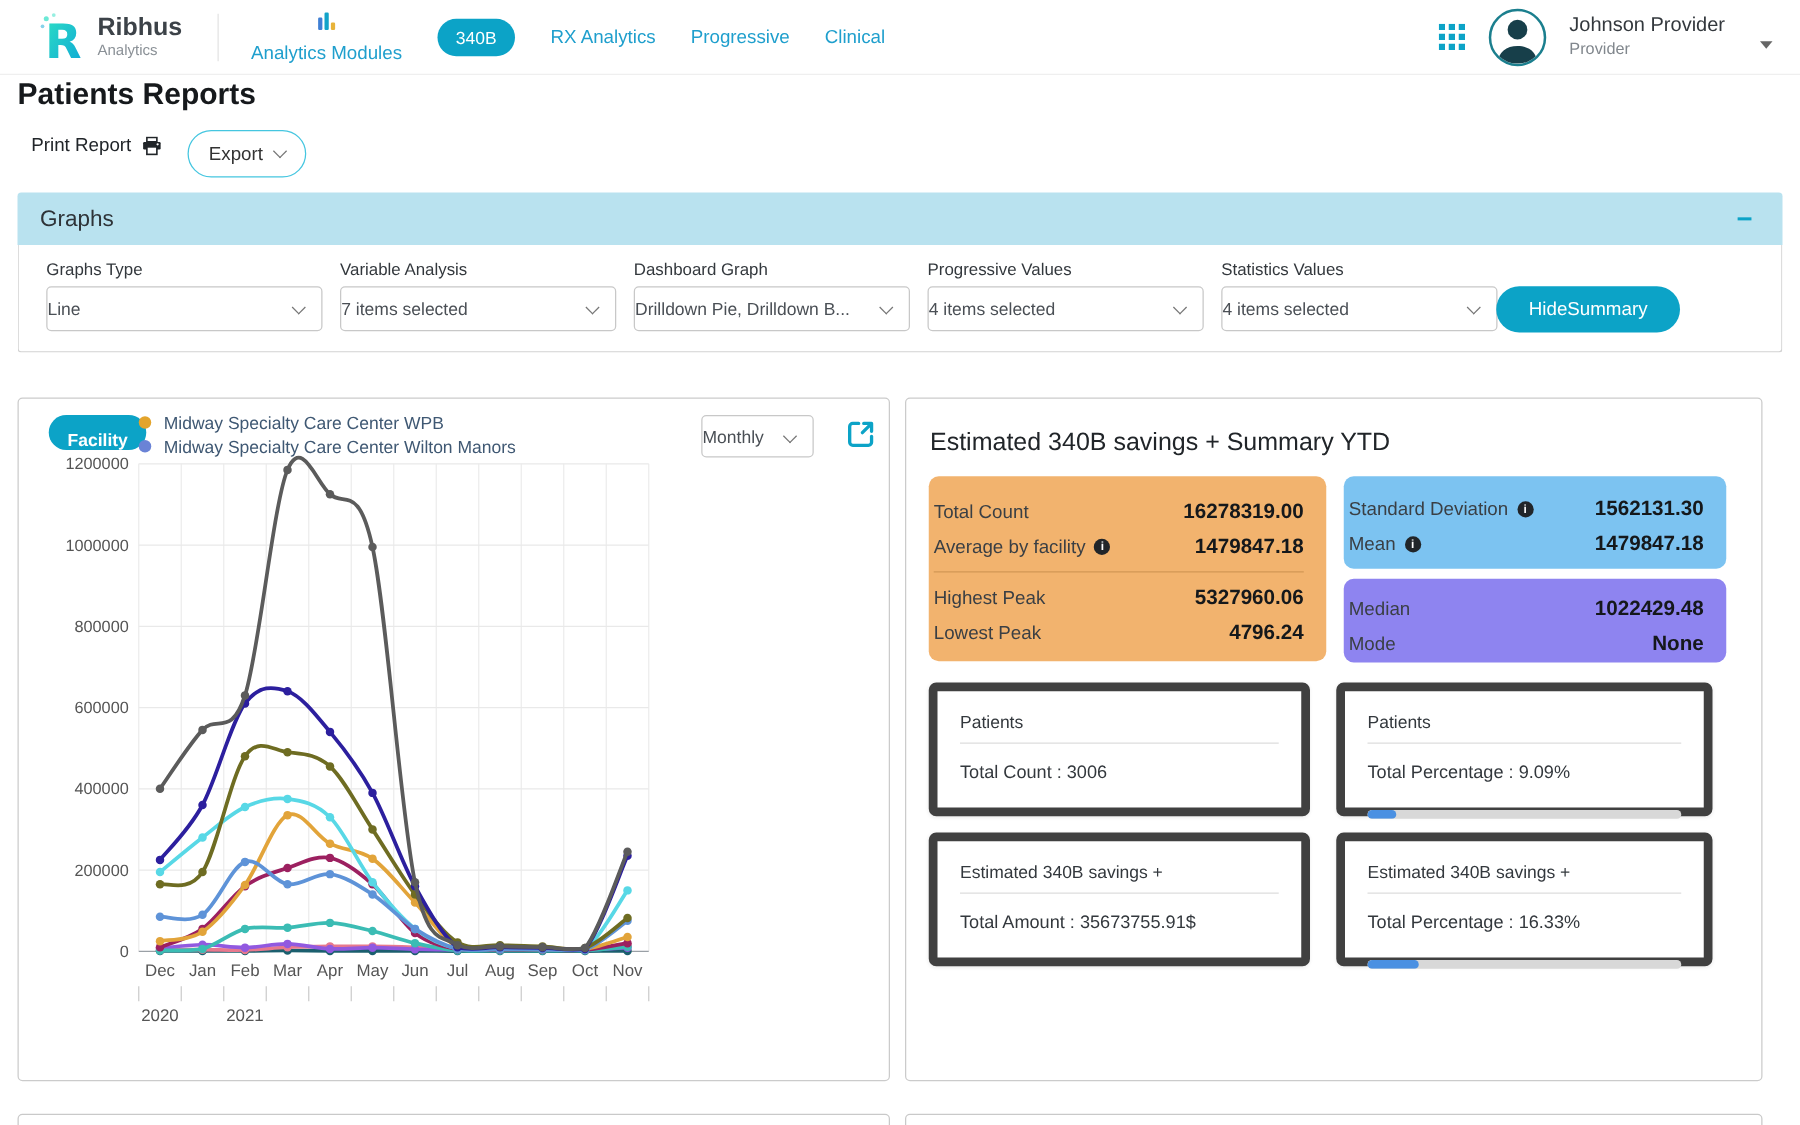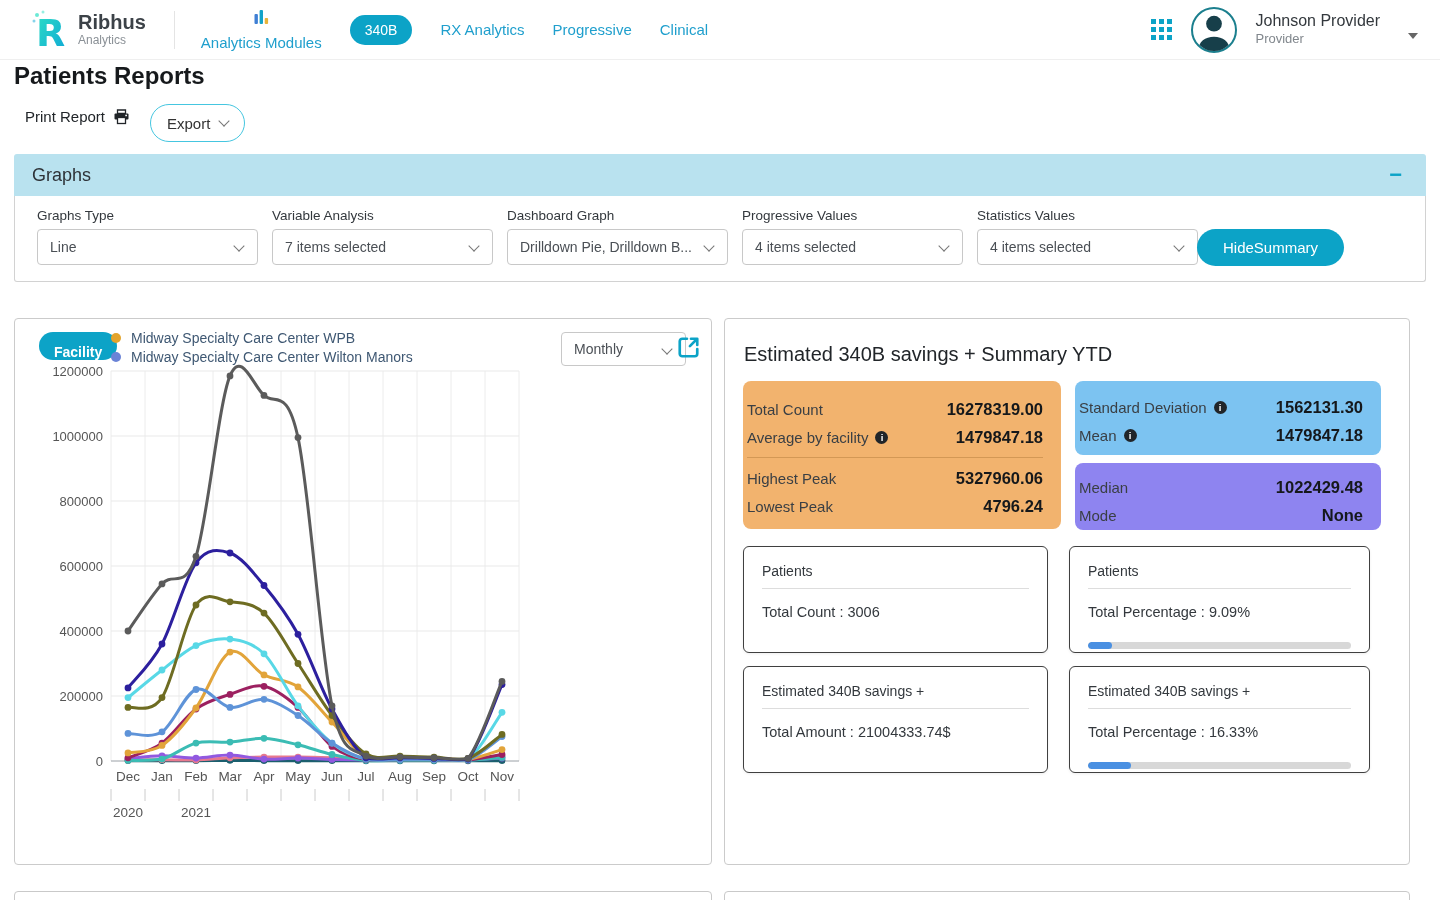--- a/index.html
+++ b/index.html
@@ -39,21 +39,21 @@
   .panel-header { position:absolute; left:14px; top:154px; width:1412px; height:42px;
     background:#b9e2ef; border-radius:3px 3px 0 0; display:flex; align-items:center;
     padding:0 24px 0 18px; }
   .panel-header .t { font-size:18px; color:#2e3338; }
   .collapse-btn { margin-left:auto; color:#0ca3c7; font-size:22px; font-weight:700; line-height:1; cursor:pointer; }
   .filter-card { position:absolute; left:14px; top:196px; width:1412px; height:86px;
     background:#fff; border:1px solid #d2d2d2; border-top:none; border-radius:0 0 3px 3px; }
   .filter-group { position:absolute; top:12px; width:221px; }
   .filter-group .lbl { font-size:13.5px; color:#33383d; margin-bottom:6px; }
   .select { height:36px; border:1px solid #c8c8c8; border-radius:4px; background:#fff;
-    display:flex; align-items:center; padding:0 30px 0 12px; font-size:14px; color:#4a4f55;
+    display:flex; align-items:center; padding:0 30px 0 0; font-size:14px; color:#4a4f55;
     position:relative; cursor:pointer; white-space:nowrap; overflow:hidden; }
   .chev { position:absolute; right:14px; top:12px; width:8px; height:8px;
     border-right:1.8px solid #777; border-bottom:1.8px solid #777; transform:rotate(45deg); }
   .hide-summary { position:absolute; left:1182px; top:33px; height:37px; padding:0 26px;
     background:#0ca3c7; border:none; border-radius:19px; color:#fff; font-size:15px;
     font-family:"Liberation Sans",sans-serif; cursor:pointer; }
 
   
   .card { position:absolute; background:#fff; border:1px solid #cbcbcb; border-radius:4px; }
   .chart-cardbox { left:14px; top:318px; width:698px; height:547px; }
@@ -63,38 +63,38 @@
   .stub.l { left:14px; width:698px; } .stub.r { left:724px; width:686px; }
 
   
   .facility-pill { position:absolute; left:24px; top:13px; height:28px; padding:12px 15px;
     background:#0ca3c7; border:none; border-radius:14px; color:#fff; font-size:14px; font-weight:700;
     font-family:"Liberation Sans",sans-serif; cursor:pointer; }
   .legend { position:absolute; left:96px; top:9px; }
   .legend-row { display:flex; align-items:center; gap:10px; height:19px; }
   .legend-dot { width:10px; height:10px; border-radius:50%; }
   .legend-label { font-size:14px; color:#3f5873; }
-  .period-select { position:absolute; left:546px; top:13px; width:125px; height:34px; }
+  .period-select { position:absolute; left:546px; top:13px; width:90px; height:34px; }
   .expand-btn { position:absolute; left:661px; top:16px; width:25px; height:25px; cursor:pointer; }
 
   
   .summary-title { position:absolute; left:19px; top:24px; font-size:20px; color:#212529; }
   .statbox { position:absolute; border-radius:8px; padding:14px 18px 10px 4px; }
   .statbox.orange { left:18px; top:62px; width:318px; height:148px; background:#f2b36e; }
   .statbox.blue   { left:350px; top:62px; width:306px; height:74px; background:#7cc3f1; padding-top:12px; }
   .statbox.purple { left:350px; top:144px; width:306px; height:67px; background:#8e84f0; padding-top:10px; }
   .stat-row { display:flex; align-items:center; height:28px; }
   .stat-row .sl { font-size:15px; color:#3a3f44; display:flex; align-items:center; gap:7px; }
   .stat-row .sv { margin-left:auto; font-size:16.5px; font-weight:700; color:#15181b; }
   .stat-div { height:1px; background:rgba(120,70,10,.25); margin:6px 0; }
   .info-icon { display:inline-flex; width:13px; height:13px; border-radius:50%; background:#212529;
     color:#fff; font-size:9.5px; font-weight:700; align-items:center; justify-content:center; }
   .info-icon::after { content:"i"; }
 
-  .mini-card { position:absolute; background:#fff; border:1px solid #404040; border-radius:6px;
+  .mini-card { position:absolute; background:#fff; border:7px solid #404040; border-radius:6px;
     box-shadow:0 1px 3px rgba(0,0,0,.07); padding:16px 18px; }
   .mini-card .mt { font-size:14px; color:#33383d; padding-bottom:9px; border-bottom:1px solid #ddd; }
   .mini-card .ml { font-size:14.5px; color:#33383d; margin-top:15px; }
   .progress-track { margin-top:22px; height:7px; background:#d8d8d8; border-radius:4px; overflow:hidden; }
   .progress-fill { height:100%; background:#4a90e2; border-radius:4px; }
   .mc-0 { left:18px;  top:227px; width:305px; height:107px; }
   .mc-1 { left:344px; top:227px; width:301px; height:107px; }
   .mc-2 { left:18px;  top:347px; width:305px; height:107px; }
   .mc-3 { left:344px; top:347px; width:301px; height:107px; }
 </style>
@@ -545,21 +545,21 @@
   </div>
   <div class="mini-card mc-1">
     <div class="mt">Patients</div>
     <div class="ml">Total Percentage : 9.09%</div>
     <div class="progress-track">
       <div class="progress-fill" style="width: 9.09%;"></div>
     </div>
   </div>
   <div class="mini-card mc-2">
     <div class="mt">Estimated 340B savings +</div>
-    <div class="ml">Total Amount : 21004333.74$</div>
+    <div class="ml">Total Amount : 35673755.91$</div>
   </div>
   <div class="mini-card mc-3">
     <div class="mt">Estimated 340B savings +</div>
     <div class="ml">Total Percentage : 16.33%</div>
     <div class="progress-track">
       <div class="progress-fill" style="width: 16.33%;"></div>
     </div>
   </div>
 </div>
 

